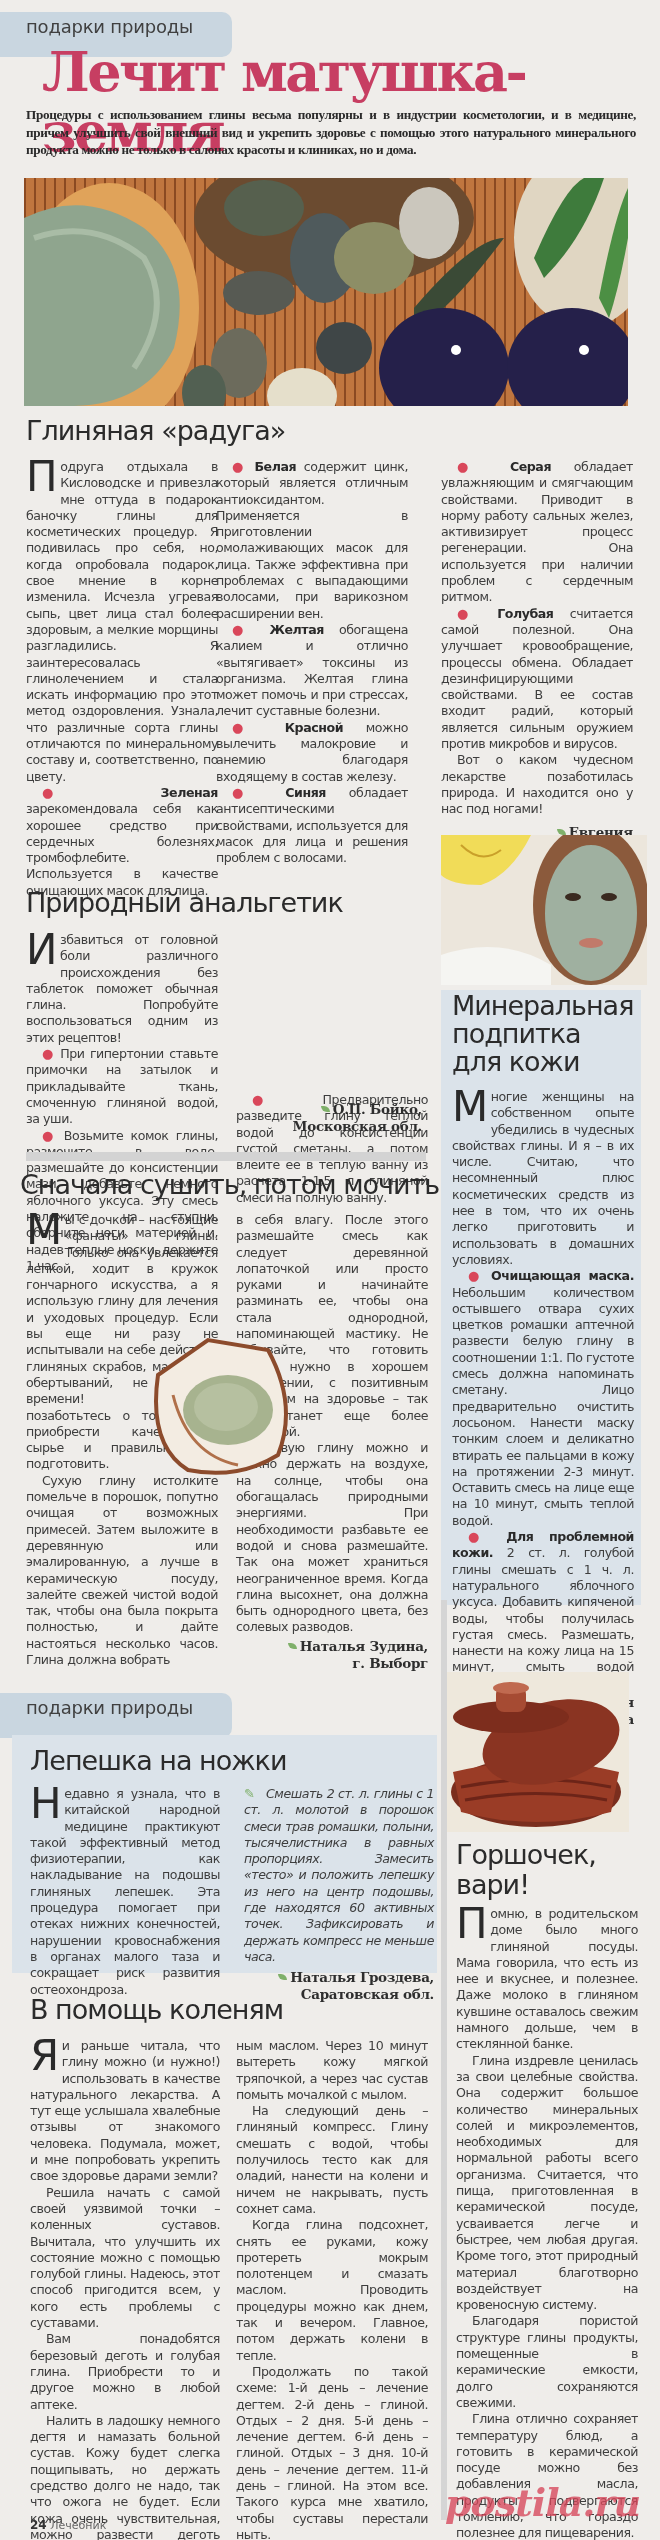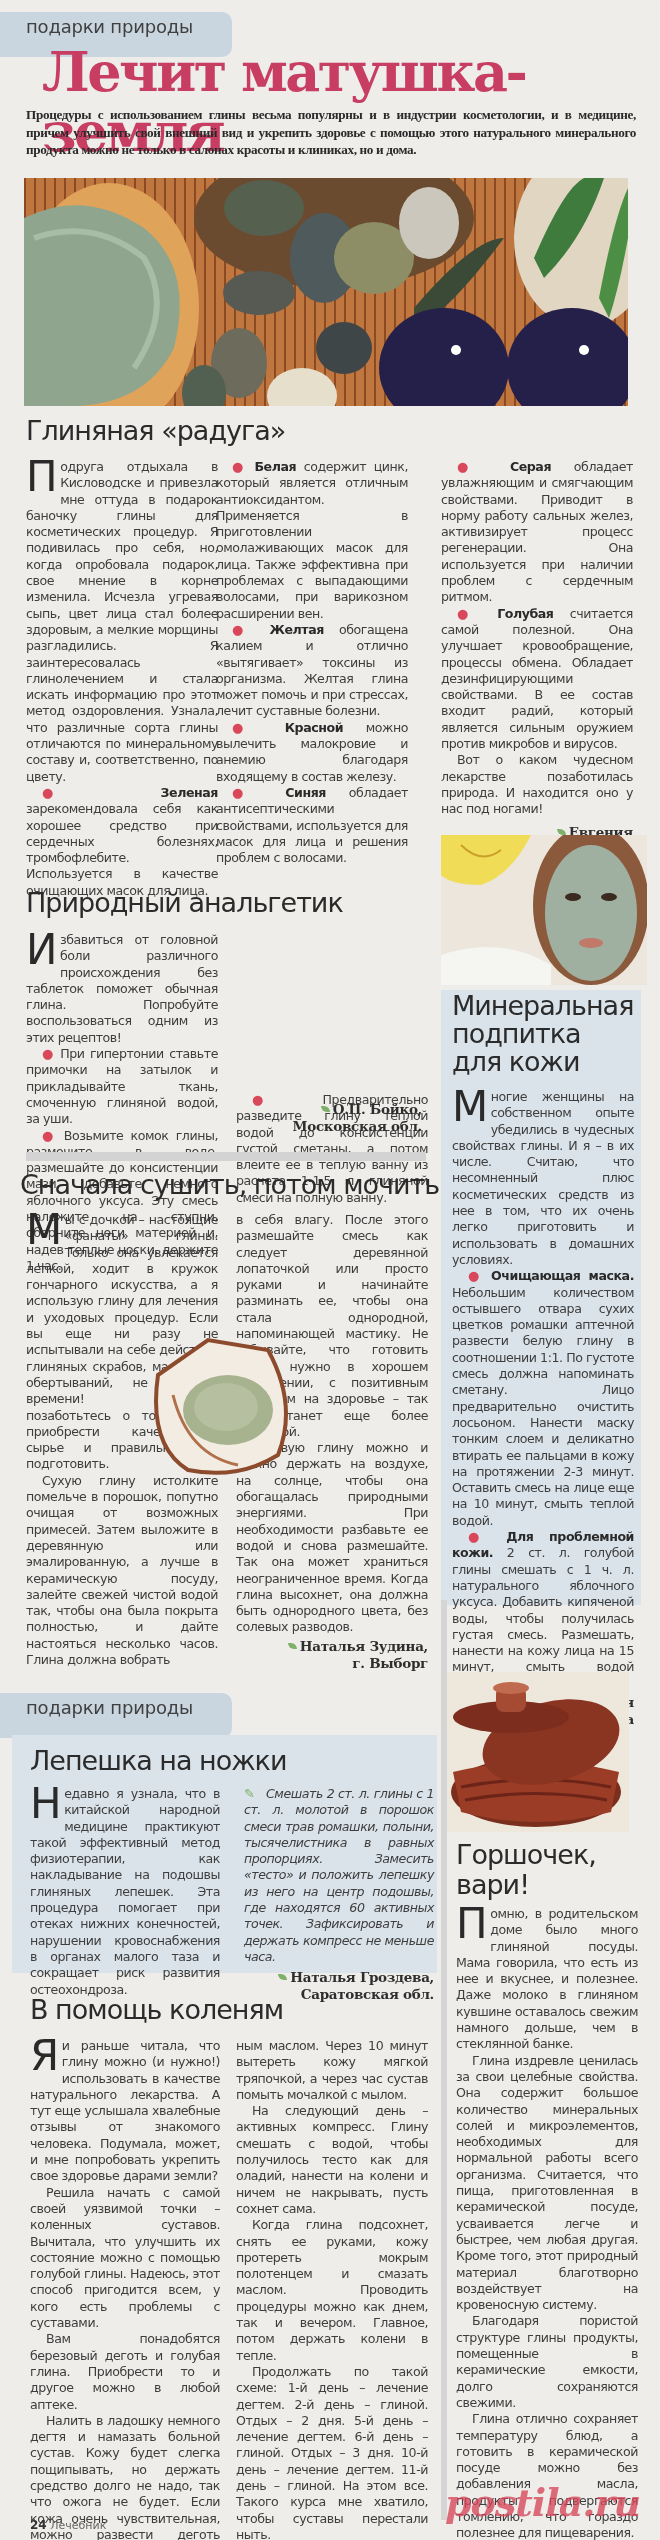--- a/index.html
+++ b/index.html
@@ -242,21 +242,21 @@
 
 <h2 class="abs sec" style="left:30px; top:1995px;">В помощь коленям</h2>
 <div class="abs col" style="left:30px; top:2038px; width:190px;">
   <p class="drop"><span class="dropcap">Я</span><span>и раньше читала, что глину можно (и нужно!) использовать в качестве натурального лекарства. А тут еще услышала хвалебные отзывы от знакомого человека. Подумала, может, и мне попробовать укрепить свое здоровье дарами земли?</span></p>
   <p>Решила начать с самой своей уязвимой точки – коленных суставов. Вычитала, что улучшить их состояние можно с помощью голубой глины. Надеюсь, этот способ пригодится всем, у кого есть проблемы с суставами.</p>
   <p>Вам понадобятся березовый деготь и голубая глина. Приобрести то и другое можно в любой аптеке.</p>
   <p>Налить в ладошку немного дегтя и намазать больной сустав. Кожу будет слегка пощипывать, но держать средство долго не надо, так что ожога не будет. Если кожа очень чувствительная, можно развести деготь пополам с раститель-</p>
 </div>
 <div class="abs col" style="left:236px; top:2038px; width:192px;">
   <p style="text-indent:0">ным маслом. Через 10 минут вытереть кожу мягкой тряпочкой, а через час сустав помыть мочалкой с мылом.</p>
-  <p>На следующий день – активных компресс. Глину смешать с водой, чтобы получилось тесто как для оладий, нанести на колени и ничем не накрывать, пусть сохнет сама.</p>
+  <p>На следующий день – глиняный компресс. Глину смешать с водой, чтобы получилось тесто как для оладий, нанести на колени и ничем не накрывать, пусть сохнет сама.</p>
   <p>Когда глина подсохнет, снять ее руками, кожу протереть мокрым полотенцем и смазать маслом. Проводить процедуры можно как днем, так и вечером. Главное, потом держать колени в тепле.</p>
   <p>Продолжать по такой схеме: 1-й день – лечение дегтем. 2-й день – глиной. Отдых – 2 дня. 5-й день – лечение дегтем. 6-й день – глиной. Отдых – 3 дня. 10-й день – лечение дегтем. 11-й день – глиной. На этом все. Такого курса мне хватило, чтобы суставы перестали ныть.</p>
 
 </div>
 
 <div class="abs footer" style="left:30px; top:2518px;">
   <b>24</b>
   <span>Лечебник</span>
 </div>
 

